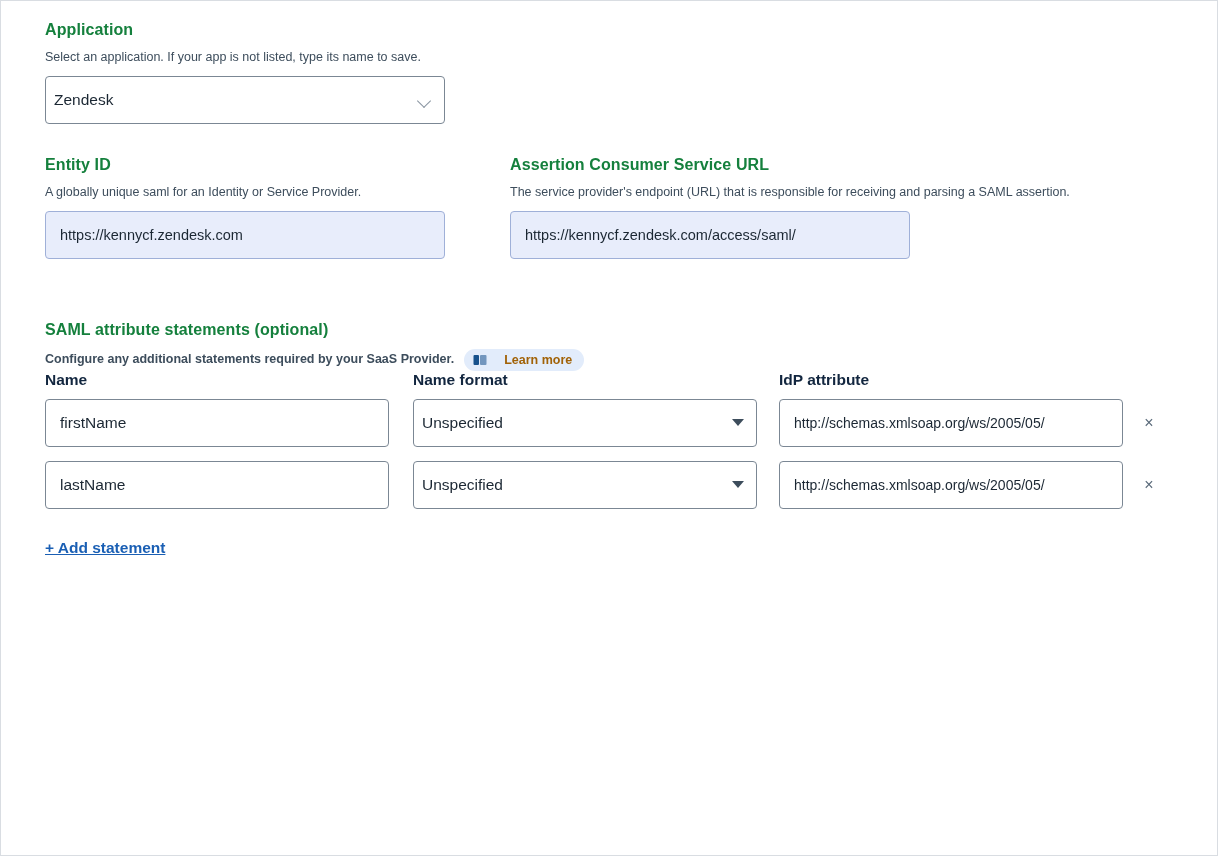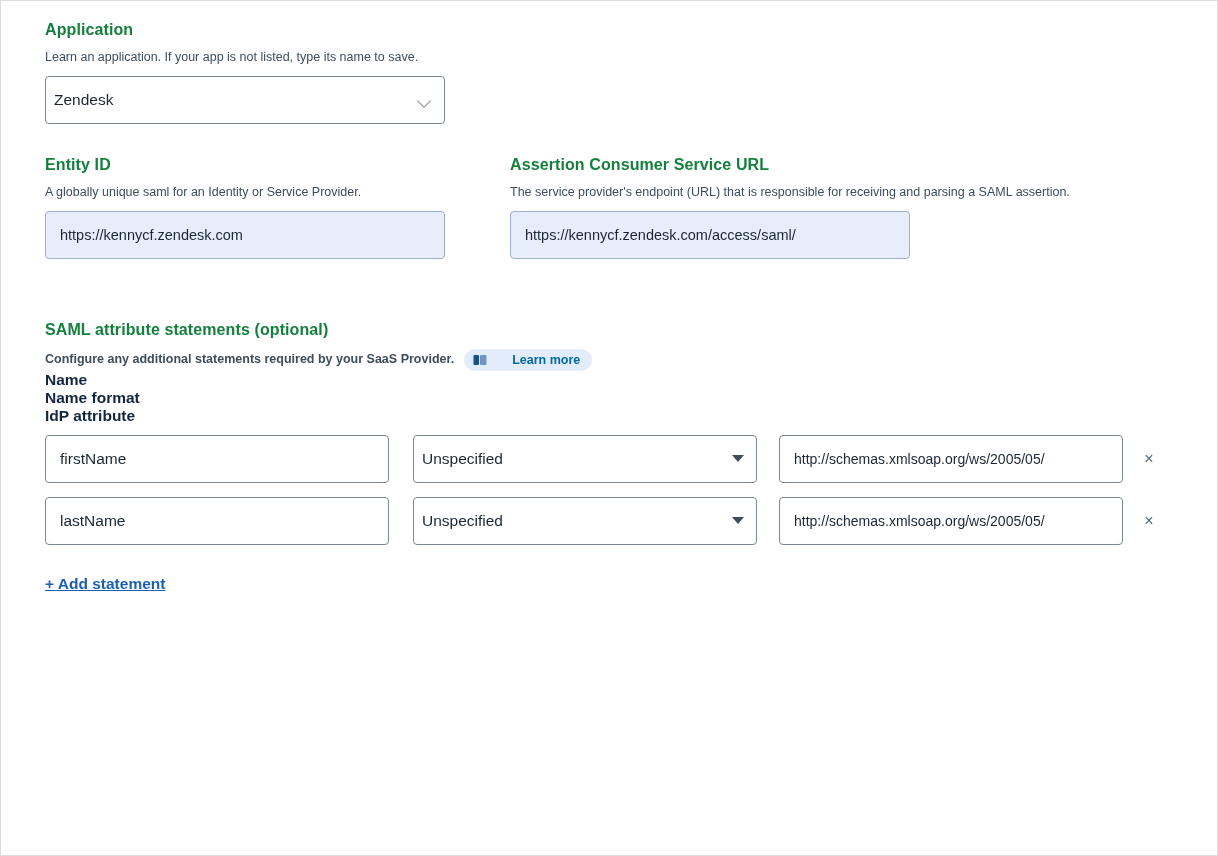--- a/index.html
+++ b/index.html
@@ -122,41 +122,40 @@
   .saml-help-row {
     display: flex;
     align-items: center;
     gap: 10px;
     font-weight: bold;
   }
   .saml-help-row .helper { margin: 0; }
   .learn-more {
     display: inline-flex;
     align-items: center;
-    gap: 25px;
+    gap: 17px;
     background: #e2ecfb;
-    color: #0369a1;
+    color: #a16207;
     border-radius: 12px;
     padding: 4px 12px 4px 9px;
     font-size: 12.5px;
     white-space: nowrap;
   }
   .book-icon {
     width: 14px;
     height: 12px;
     position: relative;
     display: inline-block;
   }
   .book-icon svg { display: block; }
 
   .attr-head {
     display: flex;
-    align-items: flex-start;
+    align-items: center;
     margin-bottom: 10px;
-    flex-direction: column;
   }
   .attr-head .h {
     font-size: 15.5px;
     font-weight: bold;
     color: #12263f;
   }
   .cw-name { width: 368px; }
   .cw-format { width: 366px; }
   .cw-idp { width: 350px; }
   .cw-x { width: 40px; }
@@ -202,21 +201,21 @@
   }
 </style>
 </head>
 <body>
 
 <div class="page">
   <div class="inner">
 
     <div class="app-block">
       <div class="section-title">Application</div>
-      <div class="helper">Learn an application. If your app is not listed, type its name to save.</div>
+      <div class="helper">Select an application. If your app is not listed, type its name to save.</div>
       <div class="select-box app-select">
         <span>Zendesk</span>
         <span class="chev thin"></span>
       </div>
     </div>
 
     <div class="two-col">
       <div class="col-left">
         <div class="section-title">Entity ID</div>
         <div class="helper">A globally unique saml for an Identity or Service Provider.</div>

